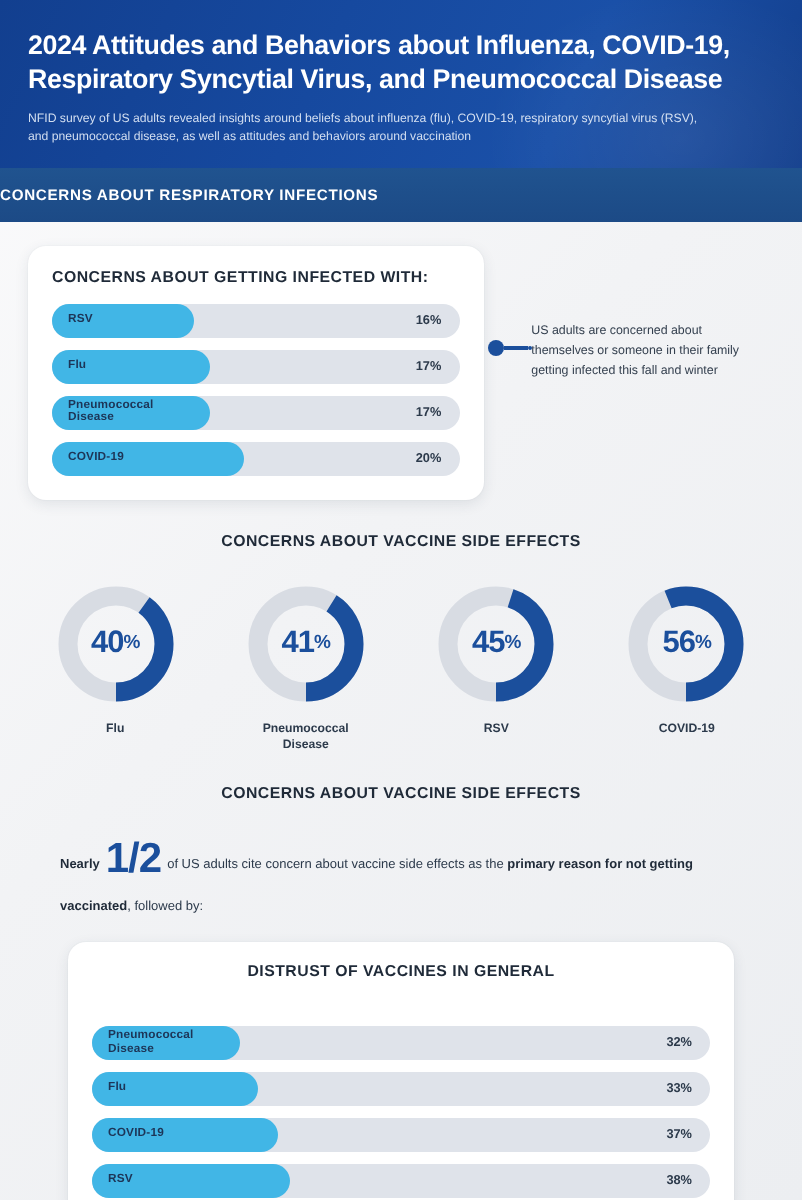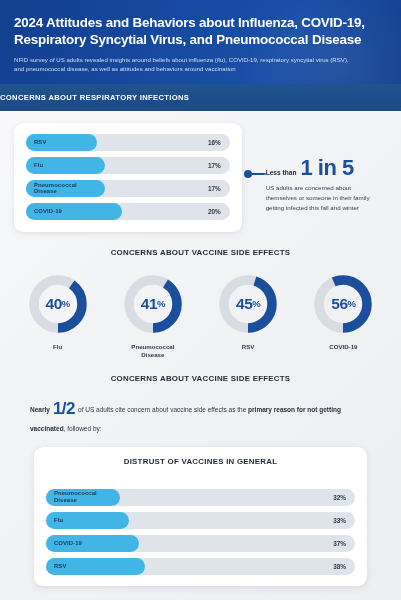--- a/index.html
+++ b/index.html
@@ -221,21 +221,21 @@
   }
   .stat-line {
     font-size: 6.5px;
     line-height: 1.72;
     color: #2c3a4b;
     text-align: left;
     padding: 0 14px;
   }
   .stat-nearly { font-weight: bold; color: #1f2a38; }
   .stat-frac {
-    font-size: 17px;
+    font-size: 21px;
     font-weight: bold;
     color: #1b4f9c;
     letter-spacing: -0.5px;
     vertical-align: -2px;
     padding: 0 3px;
   }
   .stat-bold { font-weight: bold; color: #1f2a38; }
 
   
   .sec4 { padding: 12px 34px 0 34px; }
@@ -250,20 +250,21 @@
   <div class="header-sub">NFID survey of US adults revealed insights around beliefs about influenza (flu), COVID-19, respiratory syncytial virus (RSV), and pneumococcal disease, as well as attitudes and behaviors around vaccination</div>
 </div>
 
 <div class="band">
   <div class="band-label">CONCERNS ABOUT RESPIRATORY INFECTIONS</div>
 </div>
 
 <div class="sec1">
 
   <div class="card card1">
+    <div class="card-title">CONCERNS ABOUT GETTING INFECTED WITH:</div>
     <div id="bars-infected">
         <div class="bar-row">
           <div class="bar-fill" style="width: 35%; background: rgb(65, 182, 230);"></div>
           <div class="bar-name">RSV</div>
           <div class="bar-pct">16%</div>
         </div>
         <div class="bar-row">
           <div class="bar-fill" style="width: 39%; background: rgb(65, 182, 230);"></div>
           <div class="bar-name">Flu</div>
           <div class="bar-pct">17%</div>
@@ -279,24 +280,20 @@
           <div class="bar-pct">20%</div>
         </div>
       </div>
   </div>
 
   <div class="callout">
     <div class="connector">
       <span class="dot-big"></span>
       <span class="conn-line"></span>
       <span class="dot-small"></span>
-    </div>
-    <div class="callout-head">
-      <span class="callout-less">Less than</span>
-      <span class="callout-big">1 in 5</span>
     </div>
     <div class="callout-body">US adults are concerned about themselves or someone in their family getting infected this fall and winter</div>
   </div>
 
 </div>
 
 <div class="sec2">
   <div class="sec2-title">CONCERNS ABOUT VACCINE SIDE EFFECTS</div>
   <div class="donut-row" id="donut-row">
       <div class="donut-item">

